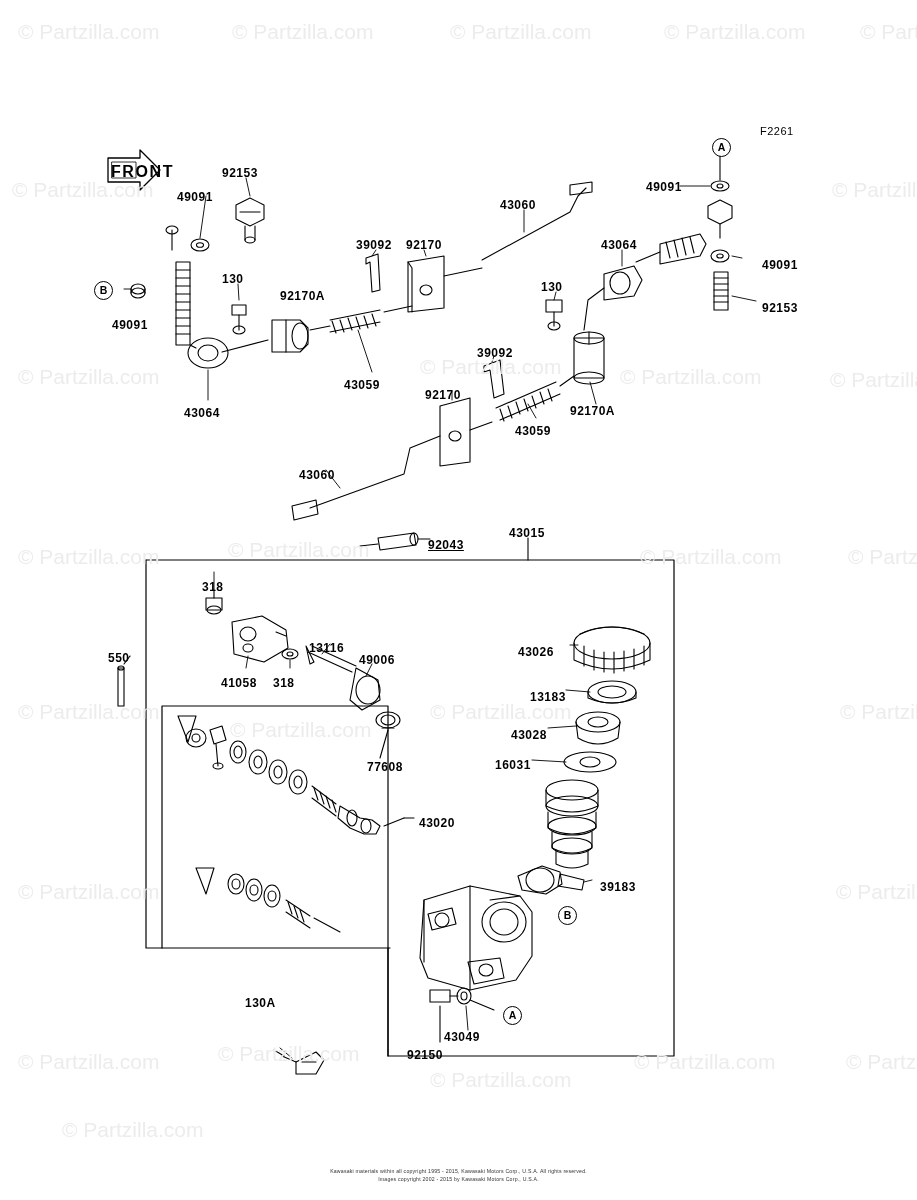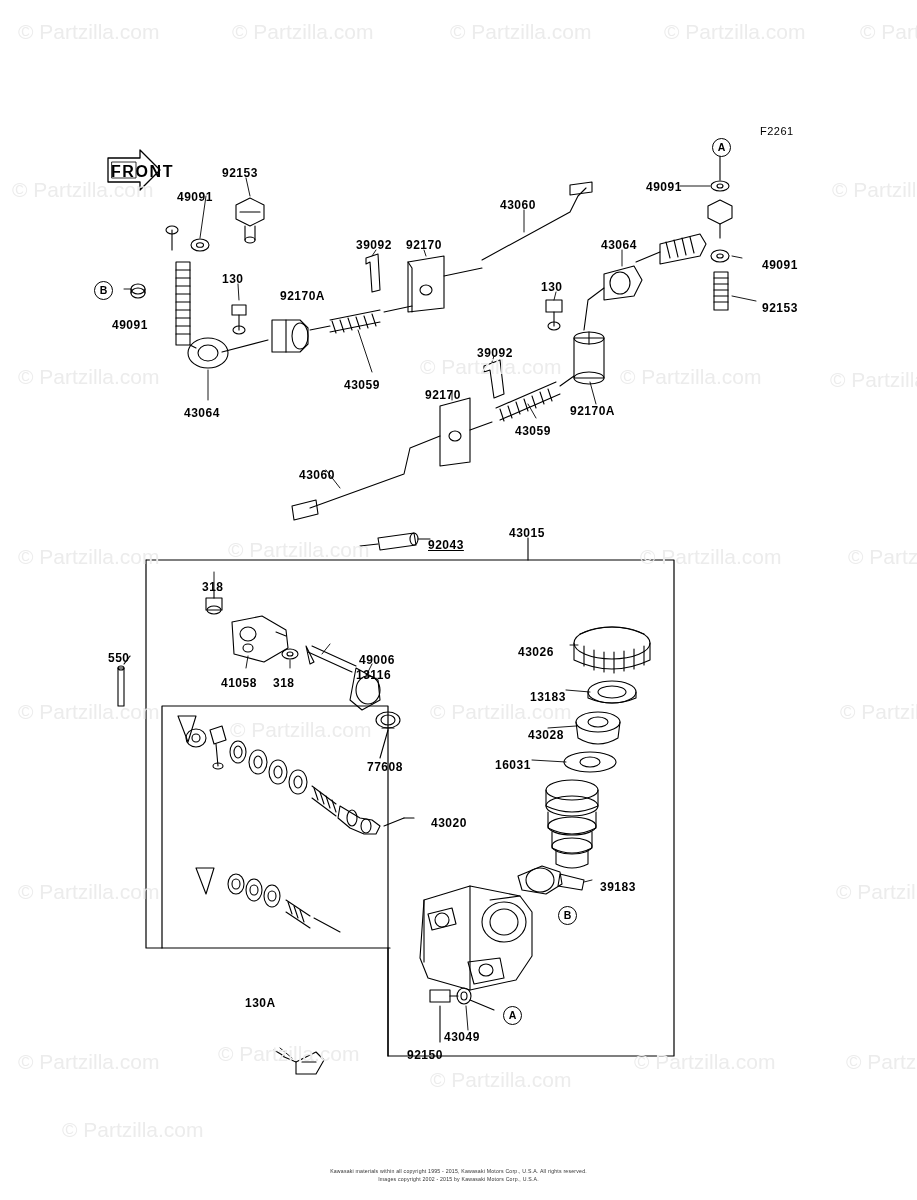--- a/index.html
+++ b/index.html
@@ -399,31 +399,31 @@
   <span class="lbl" style="left:477px;top:346px;">39092</span>
   <span class="lbl" style="left:344px;top:378px;">43059</span>
   <span class="lbl" style="left:425px;top:388px;">92170</span>
   <span class="lbl" style="left:570px;top:404px;">92170A</span>
   <span class="lbl" style="left:184px;top:406px;">43064</span>
   <span class="lbl" style="left:515px;top:424px;">43059</span>
   <span class="lbl" style="left:299px;top:468px;">43060</span>
   <span class="lbl" style="left:509px;top:526px;">43015</span>
   <span class="lbl" style="left:428px;top:538px;text-decoration:underline;">92043</span>
   <span class="lbl" style="left:202px;top:580px;">318</span>
-  <span class="lbl" style="left:309px;top:668px;margin-left:47px;">13116</span>
+  <span class="lbl" style="left:309px;top:641px;">13116</span>
   <span class="lbl" style="left:518px;top:645px;">43026</span>
   <span class="lbl" style="left:108px;top:651px;">550</span>
   <span class="lbl" style="left:359px;top:653px;">49006</span>
   <span class="lbl" style="left:221px;top:676px;text-align:center;">41058</span>
   <span class="lbl" style="left:273px;top:676px;">318</span>
   <span class="lbl" style="left:530px;top:690px;">13183</span>
-  <span class="lbl" style="left:528px;top:728px;">43028</span>
+  <span class="lbl" style="left:511px;top:728px;">43028</span>
   <span class="lbl" style="left:367px;top:760px;">77608</span>
   <span class="lbl" style="left:495px;top:758px;">16031</span>
-  <span class="lbl" style="left:431px;top:816px;text-align:right;">43020</span>
+  <span class="lbl" style="left:419px;top:816px;text-align:right;">43020</span>
   <span class="lbl" style="left:600px;top:880px;">39183</span>
   <span class="lbl" style="left:444px;top:1030px;">43049</span>
   <span class="lbl" style="left:245px;top:996px;">130A</span>
   <span class="lbl" style="left:407px;top:1048px;">92150</span>
 
   <span class="foot" style="top:1168px;">Kawasaki materials within all copyright 1995 - 2015, Kawasaki Motors Corp., U.S.A. All rights reserved.</span>
   <span class="foot" style="top:1176px;">Images copyright 2002 - 2015 by Kawasaki Motors Corp., U.S.A.</span>
 
 </div>
 

